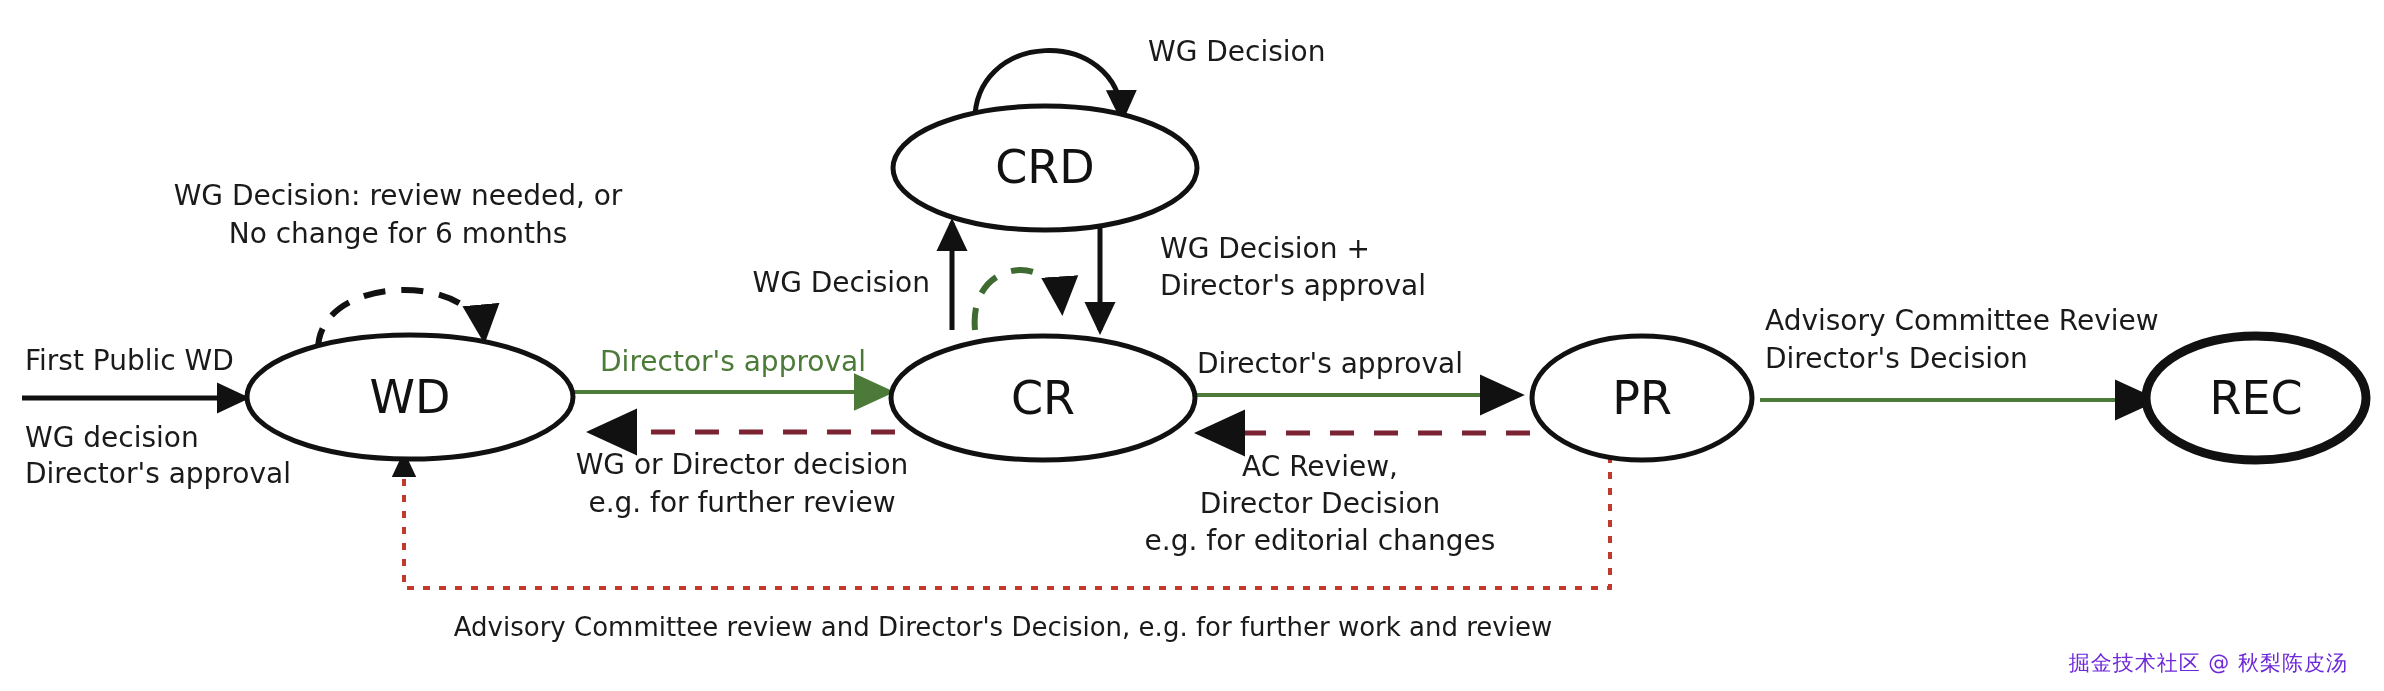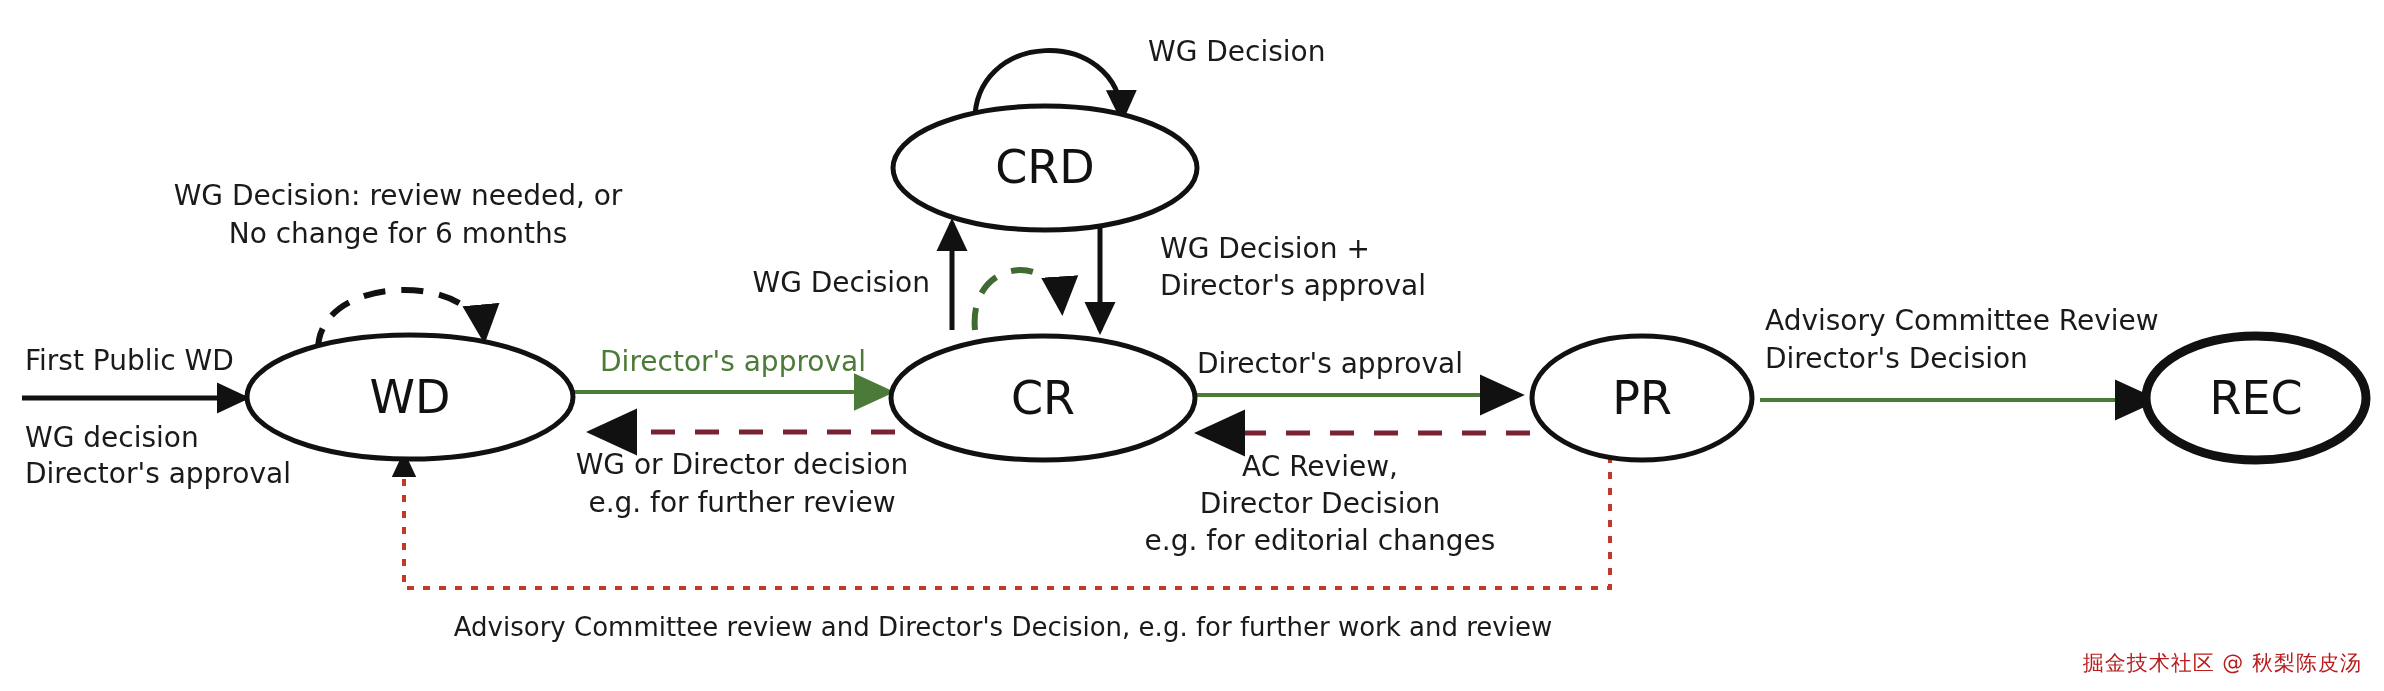--- a/index.html
+++ b/index.html
@@ -83,25 +83,25 @@
     fill: #4c7a38;
   }
   .edge-label.center {
     text-anchor: middle;
   }
   .edge-label.big {
     font-size: 28px;
   }
   .watermark {
     position: absolute;
-    right: 22px;
+    right: 36px;
     bottom: 14px;
     font-family: "DejaVu Sans", "Liberation Sans", sans-serif;
     font-size: 21px;
-    color: #b91c1c;
+    color: #6d28d9;
     letter-spacing: 1px;
     white-space: nowrap;
     user-select: none;
   }
 </style>
 </head>
 <body>
 
 <div id="diagram-root">
 

